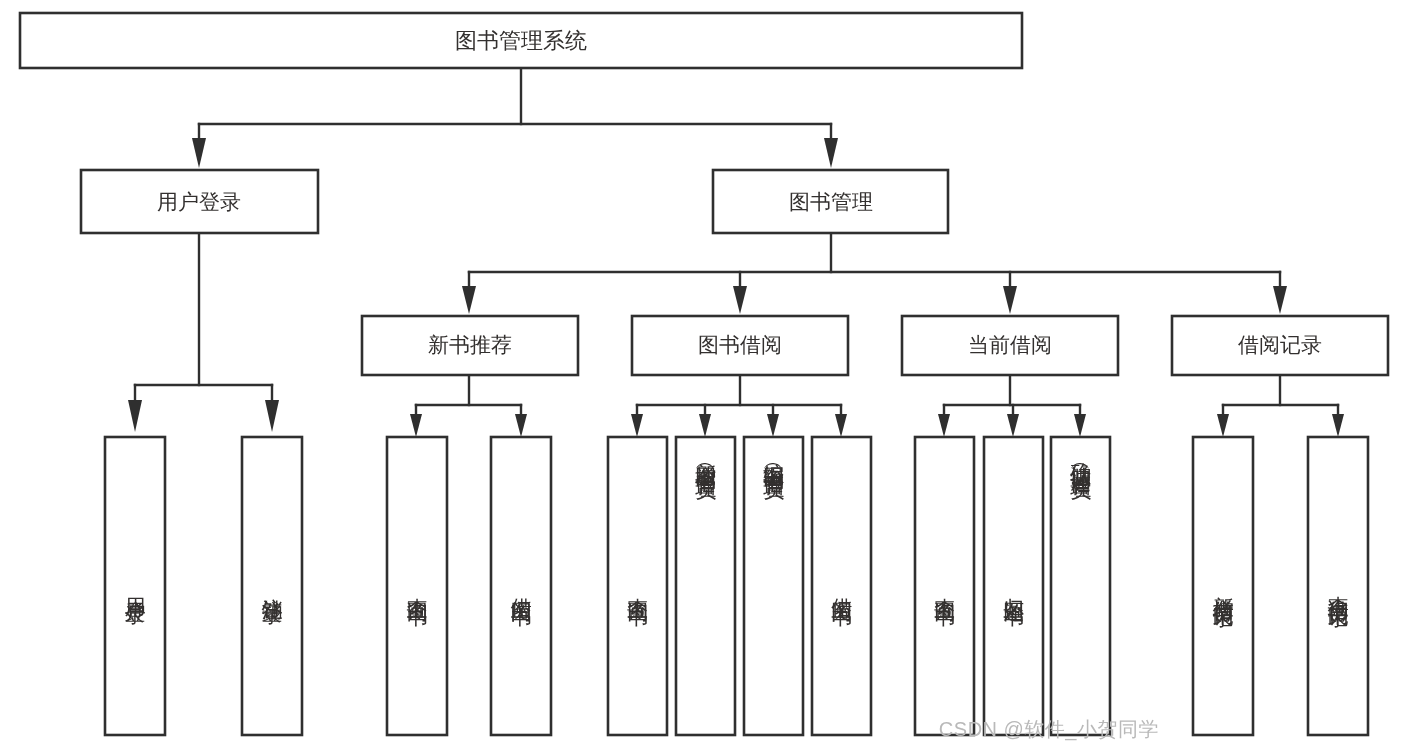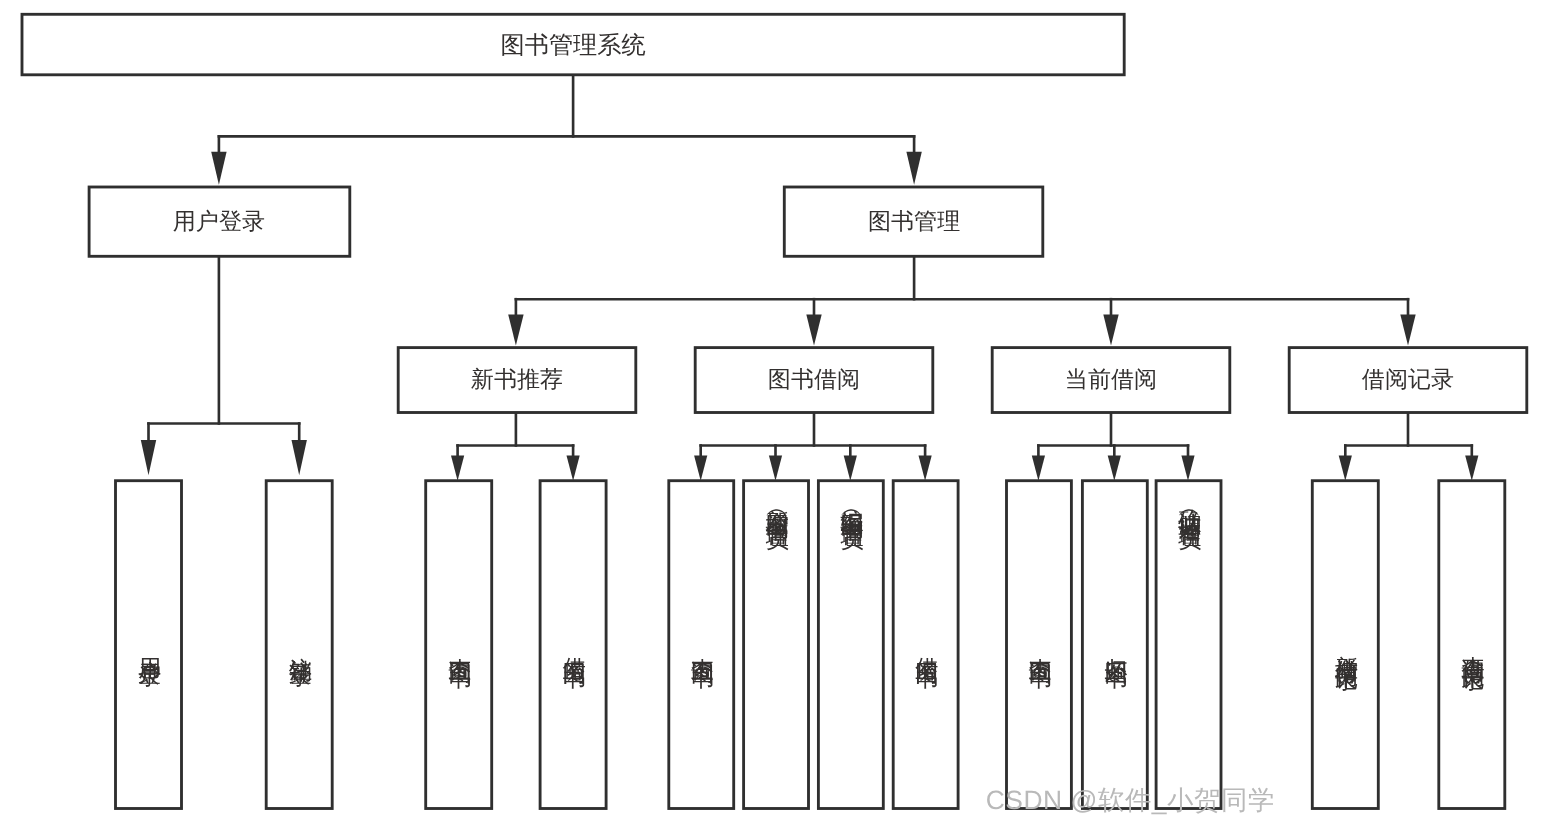--- a/index.html
+++ b/index.html
@@ -71,21 +71,21 @@
     line-height: 1.06;
     letter-spacing: 2.5px;
     color: #33302f;
     white-space: nowrap;
   }
   .watermark {
     position: absolute;
     right: 8px;
     bottom: 4px;
     font-family: "Liberation Sans", "DejaVu Sans", sans-serif;
-    font-size: 24px;
+    font-size: 20px;
     color: #b9b9b9;
     letter-spacing: 0.5px;
     white-space: nowrap;
   }
 </style>
 </head>
 <body>
 
 <div id="diagram-root">
 

